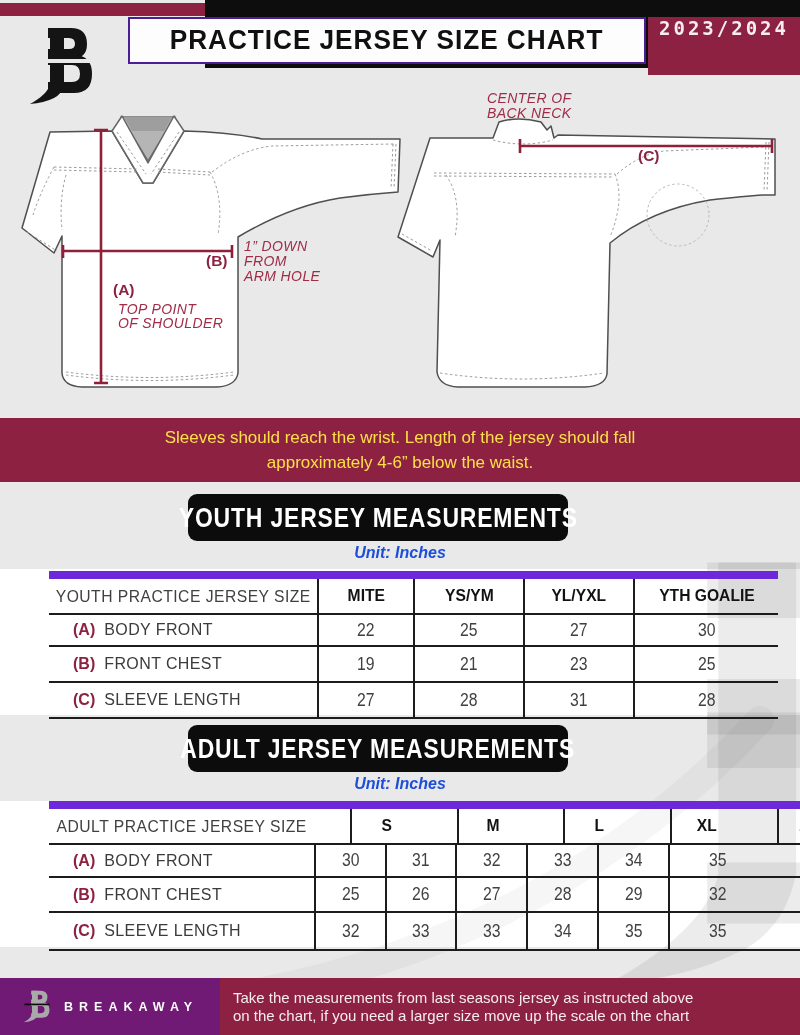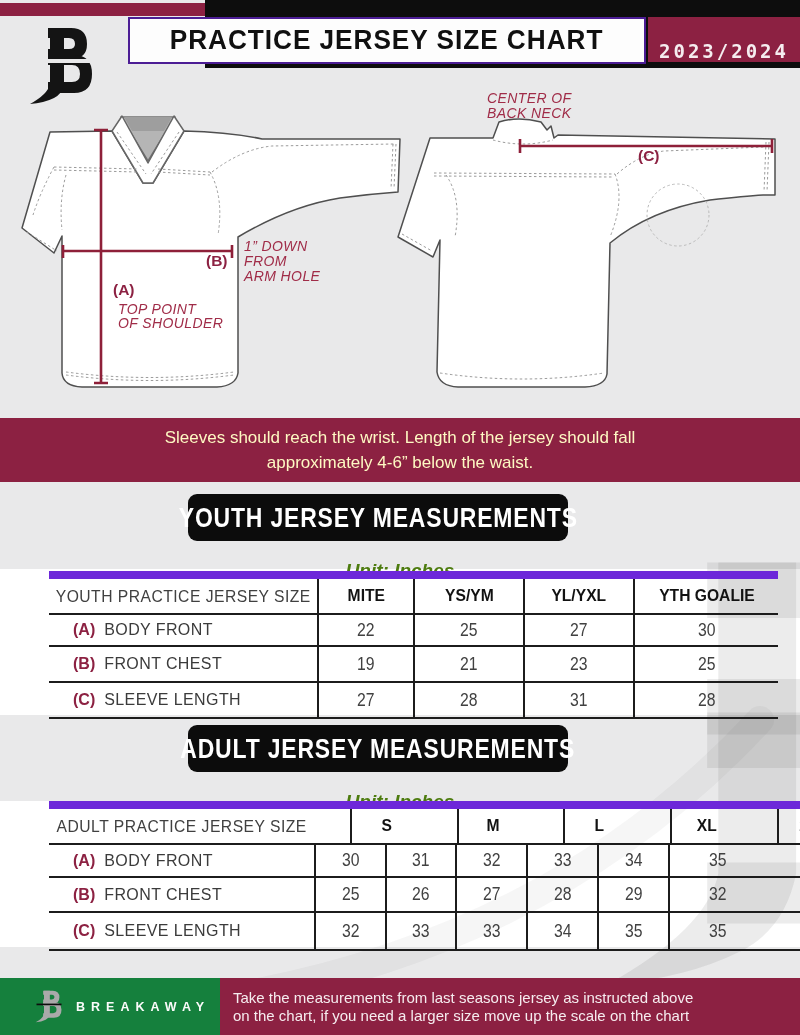--- a/index.html
+++ b/index.html
@@ -11,51 +11,51 @@
   .white-band{position:absolute;left:0;width:800px;background:#ffffff;}
   .wm-svg{position:absolute;color:rgba(70,70,70,0.10);}
 
   
   .top-stripe{position:absolute;left:0;top:3px;width:205px;height:13px;background:#8c2142;}
   .top-black{position:absolute;left:205px;top:0;width:595px;height:68px;background:#0d0d0d;}
   .title-box{position:absolute;left:128px;top:17px;width:518px;height:47px;background:#fdfdfd;
              border:2px solid #4c1d95;box-sizing:border-box;display:flex;align-items:center;justify-content:center;}
   .title-box span{font-size:27px;font-weight:bold;color:#101010;letter-spacing:1px;white-space:nowrap;
                   display:inline-block;transform:scaleX(.97);}
-  .year-box{position:absolute;left:648px;top:17px;width:152px;height:45px;background:#8c2142;
-            display:flex;align-items:flex-end;justify-content:center;}
+  .year-box{position:absolute;left:648px;top:17px;width:152px;height:58px;background:#8c2142;
+            display:flex;align-items:flex-start;justify-content:center;}
   .year-box span{font-family:"DejaVu Sans Mono",monospace;font-weight:bold;font-size:19px;color:#f5edef;letter-spacing:3px;}
 
   
-  .notice{position:absolute;left:0;top:418px;width:800px;height:64px;background:#8c2142;color:#fef9c3;
+  .notice{position:absolute;left:0;top:418px;width:800px;height:64px;background:#8c2142;color:#fde047;
           display:flex;flex-direction:column;align-items:center;justify-content:center;line-height:25px;font-size:17px;}
   .sec-banner{position:absolute;left:188px;width:380px;height:47px;background:#0c0c0c;border-radius:9px;
               display:flex;align-items:center;justify-content:center;}
   .sec-banner span{color:#fff;font-weight:bold;font-size:28px;letter-spacing:1px;white-space:nowrap;
                    display:inline-block;transform:scaleX(.82);}
   .unit{position:absolute;left:0;width:800px;text-align:center;font-style:italic;font-weight:bold;
-        font-size:19px;color:#4d7c0f;margin-top:16px;}
+        font-size:16px;color:#1d4ed8;}
 
   
   .tbl{position:absolute;left:49px;border-top:8px solid #6d28d9;}
   .tbl .row{display:grid;border-bottom:2px solid #1c1c1c;}
   .tbl .cell{display:flex;align-items:center;justify-content:center;overflow:hidden;}
   .tbl .cell + .cell{border-left:2px solid #1c1c1c;}
   .tbl .lab{justify-content:flex-start;padding-left:24px;}
   .y .row{grid-template-columns:268px 96px 110px 110px 145px;}
   .a .row{grid-template-columns:265px 71px 70px 71px 71px 71px 98px;}
   .colhead{font-weight:bold;font-size:17px;color:#121212;display:inline-block;transform:scaleX(.92);white-space:nowrap;}
   .labhead{font-size:16.5px;color:#404040;letter-spacing:.5px;display:inline-block;transform:scaleX(.95);white-space:nowrap;}
   .key{font-weight:bold;font-size:16px;color:#8c2142;margin-right:9px;}
   .rowlab{font-size:16px;color:#3b3b3b;letter-spacing:.4px;white-space:nowrap;}
   .val{font-size:17.5px;color:#414141;display:inline-block;transform:scaleX(.9);}
 
   
-  .foot-black{position:absolute;left:0;top:978px;width:220px;height:57px;background:#15803d;
-              display:flex;align-items:center;padding-left:12px;}
+  .foot-black{position:absolute;left:0;top:978px;width:220px;height:57px;background:#701a75;
+              display:flex;align-items:center;}
   .foot-brand{color:#fbfbfb;font-weight:bold;font-size:12.5px;letter-spacing:6px;margin-left:12px;white-space:nowrap;}
   .foot-maroon{position:absolute;left:220px;top:978px;width:580px;height:57px;background:#8c2142;
                display:flex;flex-direction:column;justify-content:center;padding-left:13px;box-sizing:border-box;}
   .foot-maroon div{color:#f6ecef;font-size:15px;line-height:17.6px;white-space:pre-wrap;}
 
   svg text{font-family:"Liberation Sans",sans-serif;}
   .dia-italic{font-style:italic;fill:#a02c48;font-size:14px;letter-spacing:.4px;}
   .dia-key{font-weight:bold;fill:#8c2142;font-size:15.5px;}
 </style>
 </head>

